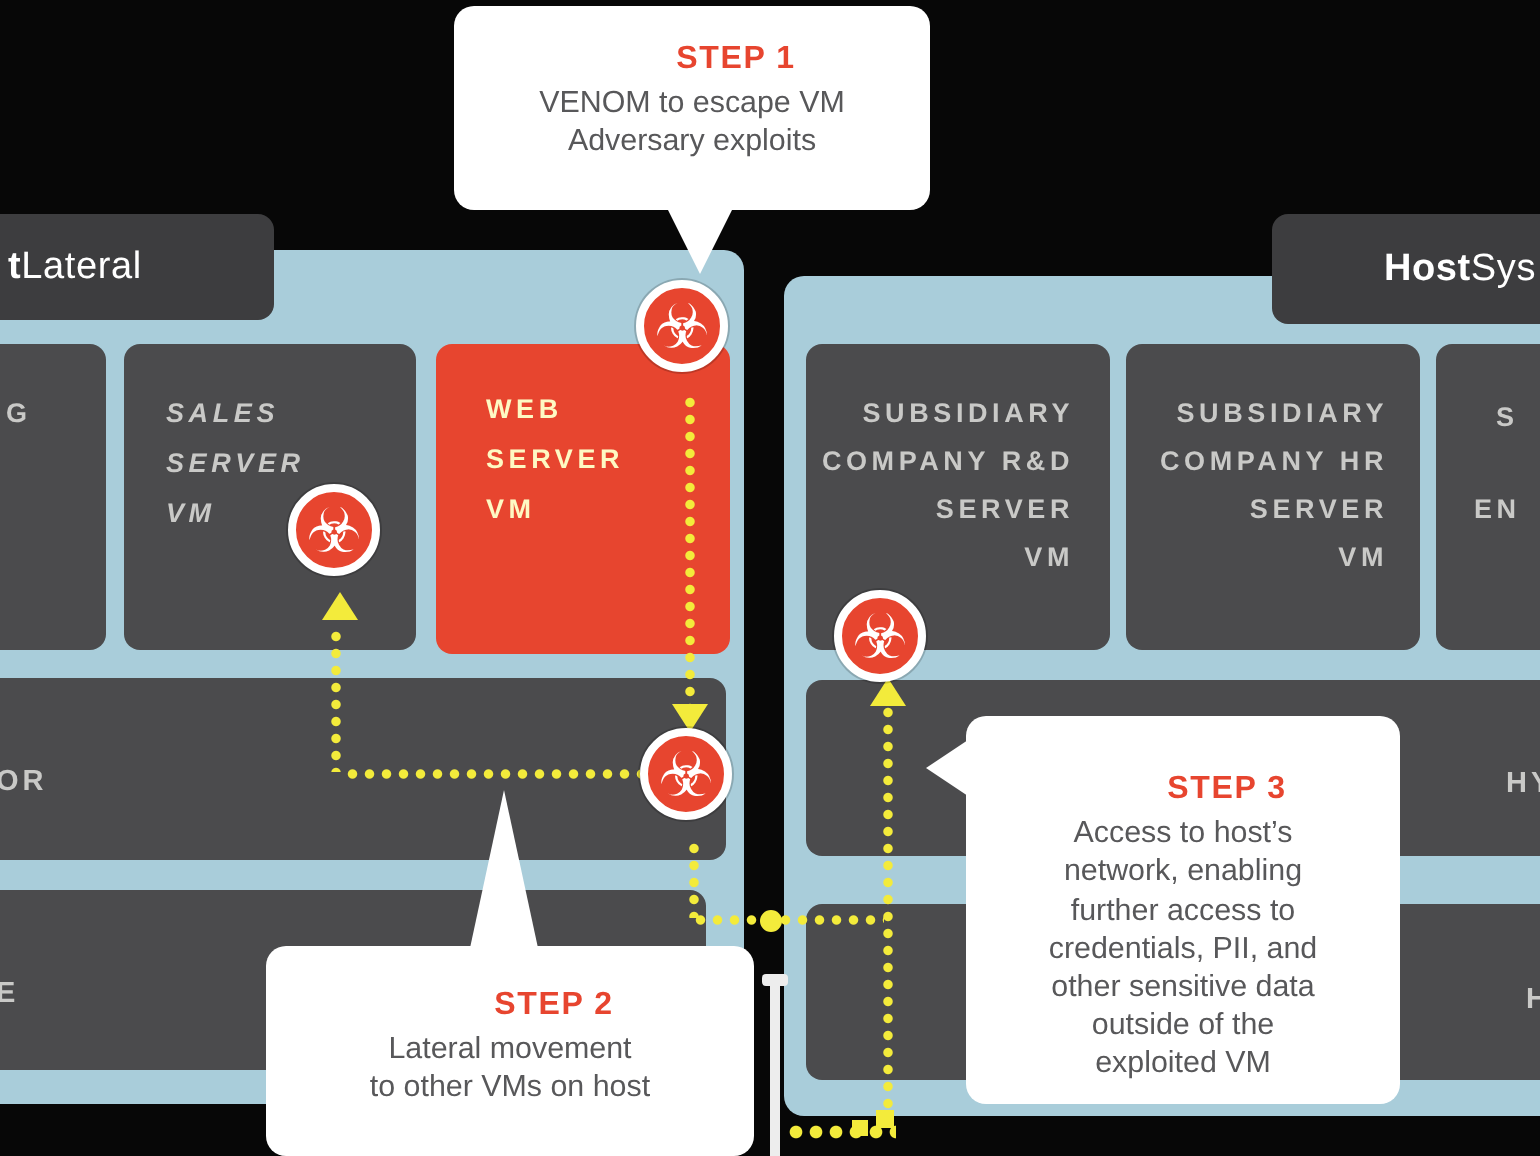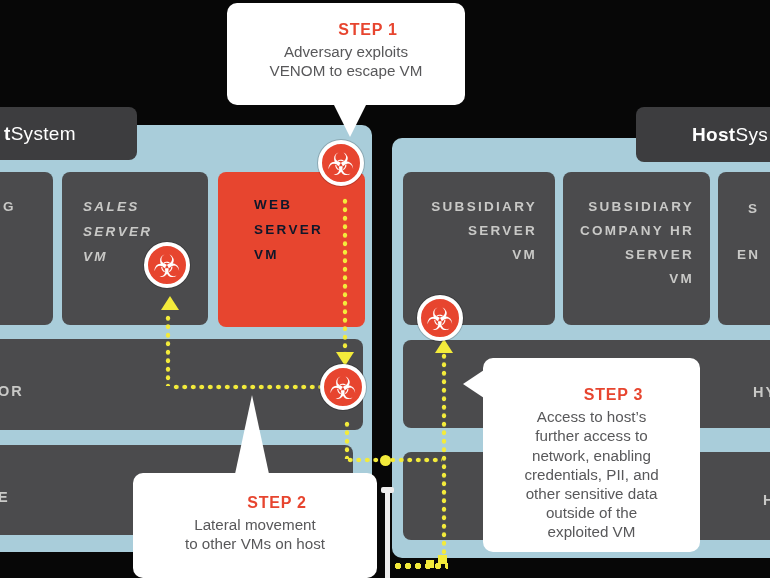--- a/index.html
+++ b/index.html
@@ -56,28 +56,29 @@
   <div class="host host-right"></div>
 
   <div class="vm" style="left:-24px;top:172px;width:77px;height:153px;border-radius:0 8px 8px 0;padding:22px 0 0 27px;">
     <div>G</div>
   </div>
   <div class="vm" style="left:62px;top:172px;width:146px;height:153px;padding:22px 0 0 21px;font-style:italic;">
     <div>SALES</div>
     <div>SERVER</div>
     <div>VM</div>
   </div>
-  <div class="vm" style="left:218px;top:172px;width:147px;height:155px;background:var(--red);color:#0f172a;padding:20px 0 0 36px;">
+  <div class="vm" style="left:218px;top:172px;width:147px;height:155px;background:var(--red);color:#fef9c3;padding:20px 0 0 25px;">
     <div>WEB</div>
     <div>SERVER</div>
     <div>VM</div>
   </div>
 
   <div class="vm" style="left:403px;top:172px;width:152px;height:153px;text-align:right;padding:23px 18px 0 0;line-height:24px;">
     <div>SUBSIDIARY</div>
+    <div>COMPANY R&amp;D</div>
     <div>SERVER</div>
     <div>VM</div>
   </div>
   <div class="vm" style="left:563px;top:172px;width:147px;height:153px;text-align:right;padding:23px 16px 0 0;line-height:24px;">
     <div>SUBSIDIARY</div>
     <div>COMPANY HR</div>
     <div>SERVER</div>
     <div>VM</div>
   </div>
   <div class="vm" style="left:718px;top:172px;width:80px;height:153px;border-radius:8px 0 0 8px;">
@@ -125,46 +126,46 @@
   </div>
   <div class="bio" style="left:320px;top:364px;">
     <span>☣</span>
   </div>
   <div class="bio" style="left:417px;top:295px;">
     <span>☣</span>
   </div>
 
   <div class="hostheader hh-left">
     <b>t</b>
-      <span> System</span>
+      <span> Lateral</span>
   </div>
   <div class="hostheader hh-right">
     <b>Host</b>
       <span> Sys</span>
   </div>
 
   <div class="tail" style="left:333px;top:103px;border-left:17px solid transparent;border-right:17px solid transparent;border-top:34px solid #fff;"></div>
   <div class="callout" style="left:227px;top:3px;width:238px;height:102px;padding-top:17px;">
     <div class="title">STEP 1</div>
+    <div>VENOM to escape VM</div>
     <div>Adversary exploits</div>
-    <div>VENOM to escape VM</div>
   </div>
 
   <div class="tail" style="left:235px;top:395px;border-left:17px solid transparent;border-right:17px solid transparent;border-bottom:79px solid #fff;"></div>
   <div class="callout" style="left:133px;top:473px;width:244px;height:105px;padding-top:20px;">
     <div class="title">STEP 2</div>
     <div>Lateral movement</div>
     <div>to other VMs on host</div>
   </div>
 
   <div class="tail" style="left:463px;top:370px;border-top:14px solid transparent;border-bottom:14px solid transparent;border-right:21px solid #fff;"></div>
   <div class="callout" style="left:483px;top:358px;width:217px;height:194px;padding-top:27px;">
     <div class="title">STEP 3</div>
     <div>Access to host’s</div>
+    <div>network, enabling</div>
     <div>further access to</div>
-    <div>network, enabling</div>
     <div>credentials, PII, and</div>
     <div>other sensitive data</div>
     <div>outside of the</div>
     <div>exploited VM</div>
   </div>
 
 </div>
 
 </body></html>

